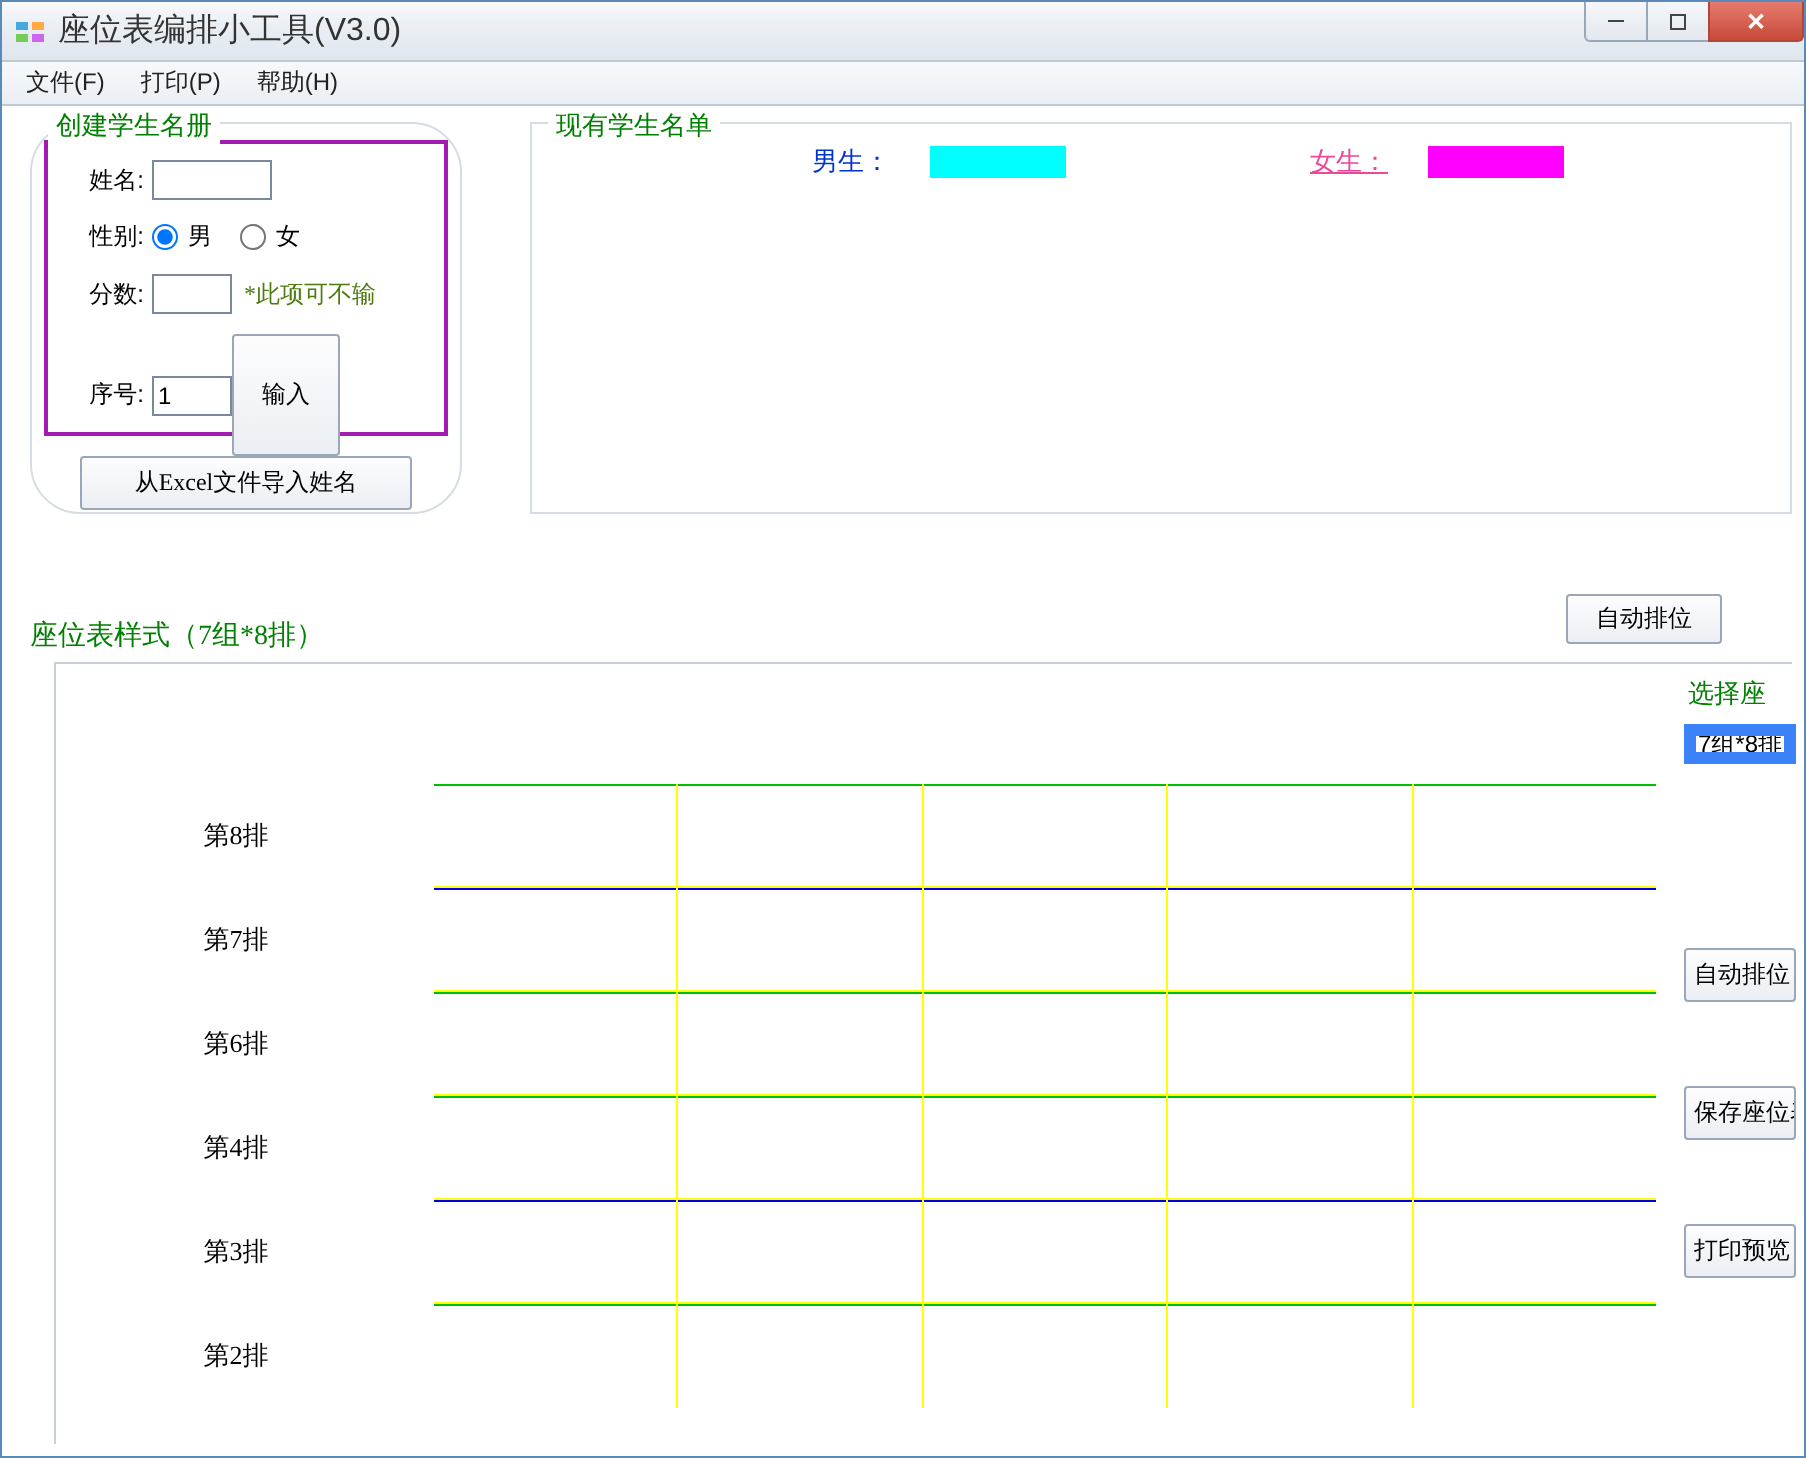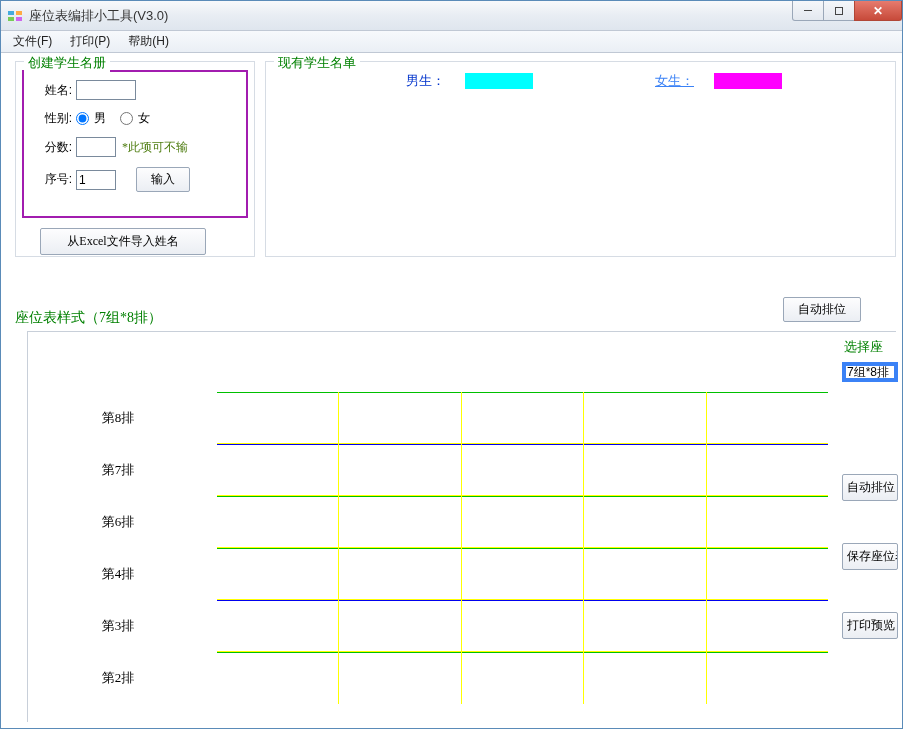--- a/index.html
+++ b/index.html
@@ -3,79 +3,79 @@
 <meta charset="utf-8">
 <style>
 * { box-sizing: border-box; margin: 0; padding: 0; }
 body { font-family: "Microsoft YaHei", SimSun, Arial, sans-serif; font-size: 12px; background: #fff; overflow: hidden; width: 903px; height: 729px; }
 
 
 .window { width: 903px; height: 729px; border: 1px solid #5a8bb8; background: #fff; position: relative; }
 .titlebar { height: 30px; background: linear-gradient(to bottom, #f8f9fb 0%, #e8edf3 50%, #dfe6ee 100%); border-bottom: 1px solid #c0c8d4; display: flex; align-items: center; padding-left: 6px; position: relative; }
 .titlebar .icon-app { width: 16px; height: 16px; margin-right: 6px; display: inline-block; }
 .titlebar .icon-app svg { width: 16px; height: 16px; }
-.titlebar .title { color: #333; font-size: 13px; }
+.titlebar .title { color: #333; font-size: 16px; }
 .win-controls { position: absolute; right: 0; top: 0; display: flex; }
 .win-btn { width: 32px; height: 20px; border: 1px solid #9aa7b8; border-top: none; background: linear-gradient(#f5f7fa,#e3e8ef); display: flex; align-items: center; justify-content: center; font-size: 10px; margin-left: -1px; }
 .win-btn.min { border-bottom-left-radius: 3px; }
 .win-btn.close { background: linear-gradient(#e67b6e,#c74a3a); color: #fff; width: 48px; border-bottom-right-radius: 3px; border-color:#b04636;}
 .win-btn.close span{font-weight:bold; font-size:12px;}
 .win-btn .sq { width:8px; height:8px; border:1px solid #444; }
 
 
 .menubar { height: 22px; background: linear-gradient(#f7f9fc,#eaeff5); border-bottom: 1px solid #c0c8d4; display: flex; align-items: center; padding-left: 4px; gap: 2px; }
 .menubar .menu-item { padding: 2px 8px; cursor: default; color:#222; }
 
 
 .client { position: absolute; left: 6px; right: 6px; top: 54px; bottom: 6px; background: #fff; }
 
 
 .group { position: absolute; border: 1px solid #d6dce4; padding: 2px; }
 .group > .legend { position: absolute; top: -8px; left: 8px; background: #fff; padding: 0 4px; font-size: 13px; }
 
 
-.create-group { left: 8px; top: 6px; width: 240px; height: 196px; }
+.create-group { left: 8px; top: 6px; width: 216px; height: 196px; border-radius: 25px; }
 .create-group .legend { color: #008000; }
 .create-inner { border: 2px solid #a21caf; margin: 6px 4px 4px 4px; padding: 8px 8px 8px 8px; height: 148px; }
 .row { display: flex; align-items: center; margin-bottom: 10px; }
 .row label { width: 40px; text-align: right; margin-right: 4px; }
 .txt { height: 20px; border: 1px solid #7a8a9c; padding: 1px 2px; font-size: 12px; font-family: inherit; }
 .txt.small { width: 40px; }
 .txt.med { width: 60px; }
 .row .hint { color: #4d7c0f; margin-left: 6px; font-family: SimSun; }
 .row .radio { margin-right: 14px; display: inline-flex; align-items: center; gap: 3px;}
 .row .radio input { margin-right: 2px; }
 .btn { background: linear-gradient(#fdfdfe,#ebeef3); border: 1px solid #9aa7b8; border-radius: 2px; padding: 3px 10px; font-size: 12px; font-family: inherit; cursor: default; }
-.btn.input-btn { padding: 3px 14px; margin-left: 20px; }
+.btn.input-btn { padding: 21px 14px; }
 .btn.import { width: 166px; margin: 6px 0 0 22px; padding:4px 12px; font-family: SimSun; }
 
 
 .list-group { left: 258px; top: 6px; right: 0; height: 196px; }
 .list-group .legend { color: #008000; }
 .list-header { position: absolute; top: 10px; left: 140px; display: flex; align-items: center; gap: 16px; }
 .lbl-boy { color: #0033cc; font-family: SimSun; font-size:13px;}
-.lbl-girl { color: #3b82f6; font-family: SimSun; font-size:13px;text-decoration:underline;}
+.lbl-girl { color: #ec4899; font-family: SimSun; font-size:13px;text-decoration:underline;}
 .swatch { display: inline-block; width: 68px; height: 16px; vertical-align: middle; margin-left: 4px; }
 .swatch.boy { background: #00ffff; }
 .swatch.girl { background: #ff00ff; }
 
 
 .btn.save-list { position:absolute; left: 776px; top: 242px; padding:3px 14px; }
 
 
 .seat-title { position: absolute; left: 8px; top: 254px; color: #008000; font-family: SimSun; font-size: 14px; }
 
 
 .seat-frame { position: absolute; left: 20px; top: 276px; right: 0; bottom: 0; border-top: 1px solid #c8cfd9; border-left: 1px solid #c8cfd9; background:#fff; }
 .seat-inner { position: absolute; left: 6px; top: 4px; right: 0; bottom: 0;}
 
 
 .right-panel { position: absolute; right: -2px; top: 2px; width: 56px; }
 .right-panel .sel-label { color: #008000; font-family: SimSun; font-size: 13px; display:block; margin-bottom:6px; padding-left:2px;}
-.right-panel .combo { width: 56px; height: 20px; border:4px solid #3b82f6; font-size:12px; padding:1px; font-family:inherit; overflow:hidden; text-overflow:clip;}
+.right-panel .combo { width: 56px; height: 20px; border:6px solid #3b82f6; font-size:12px; padding:1px; font-family:inherit; overflow:hidden; text-overflow:clip;}
 .right-panel .btn { width: 56px; margin-top: 52px; padding:4px 0; overflow:hidden; text-align:left; text-indent:4px; white-space:nowrap;}
 .right-panel .btn + .btn { margin-top: 42px; }
 
 
 .grid { position: absolute; left: 14px; top: 56px; width: 780px; }
 .grid-row { display: flex; align-items: center; height: 52px; gap: 29px; }
 .grid-row .rlabel { width: 140px; text-align:center; font-family: SimSun; font-size:13px; color:#000; }
 .cells { flex: 1; display: flex; height: 100%; position:relative; }
 .cells .cell { flex: 1; border-right: 1px solid #ffff00; height:100%; position:relative;}
 .cells .cell:last-child { border-right: none; }

